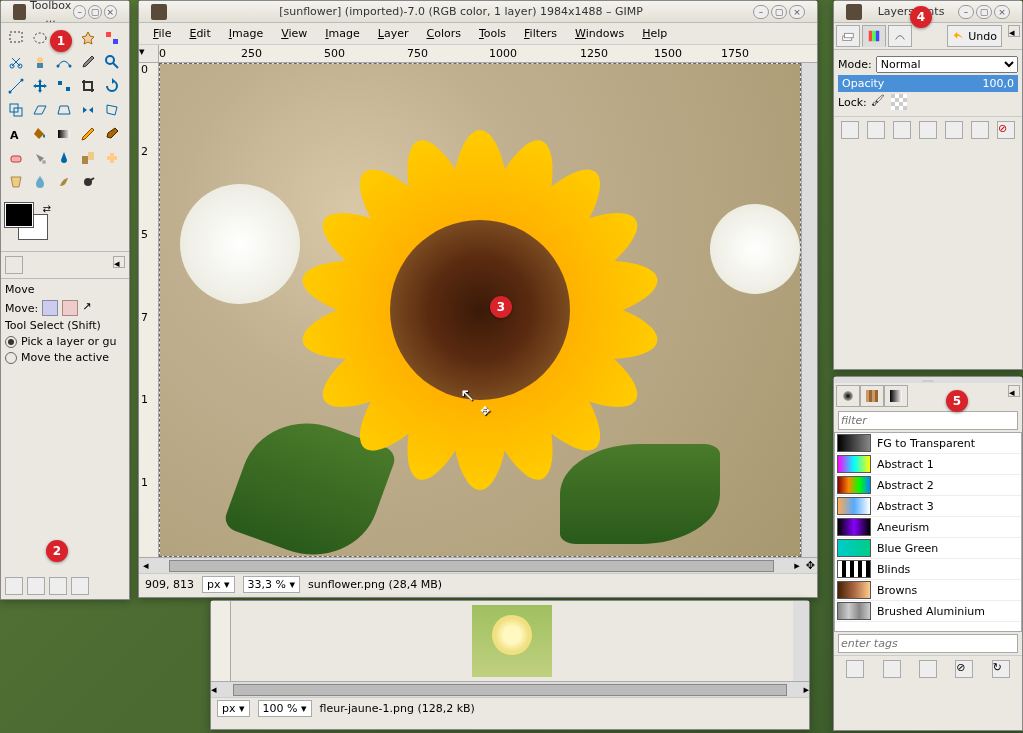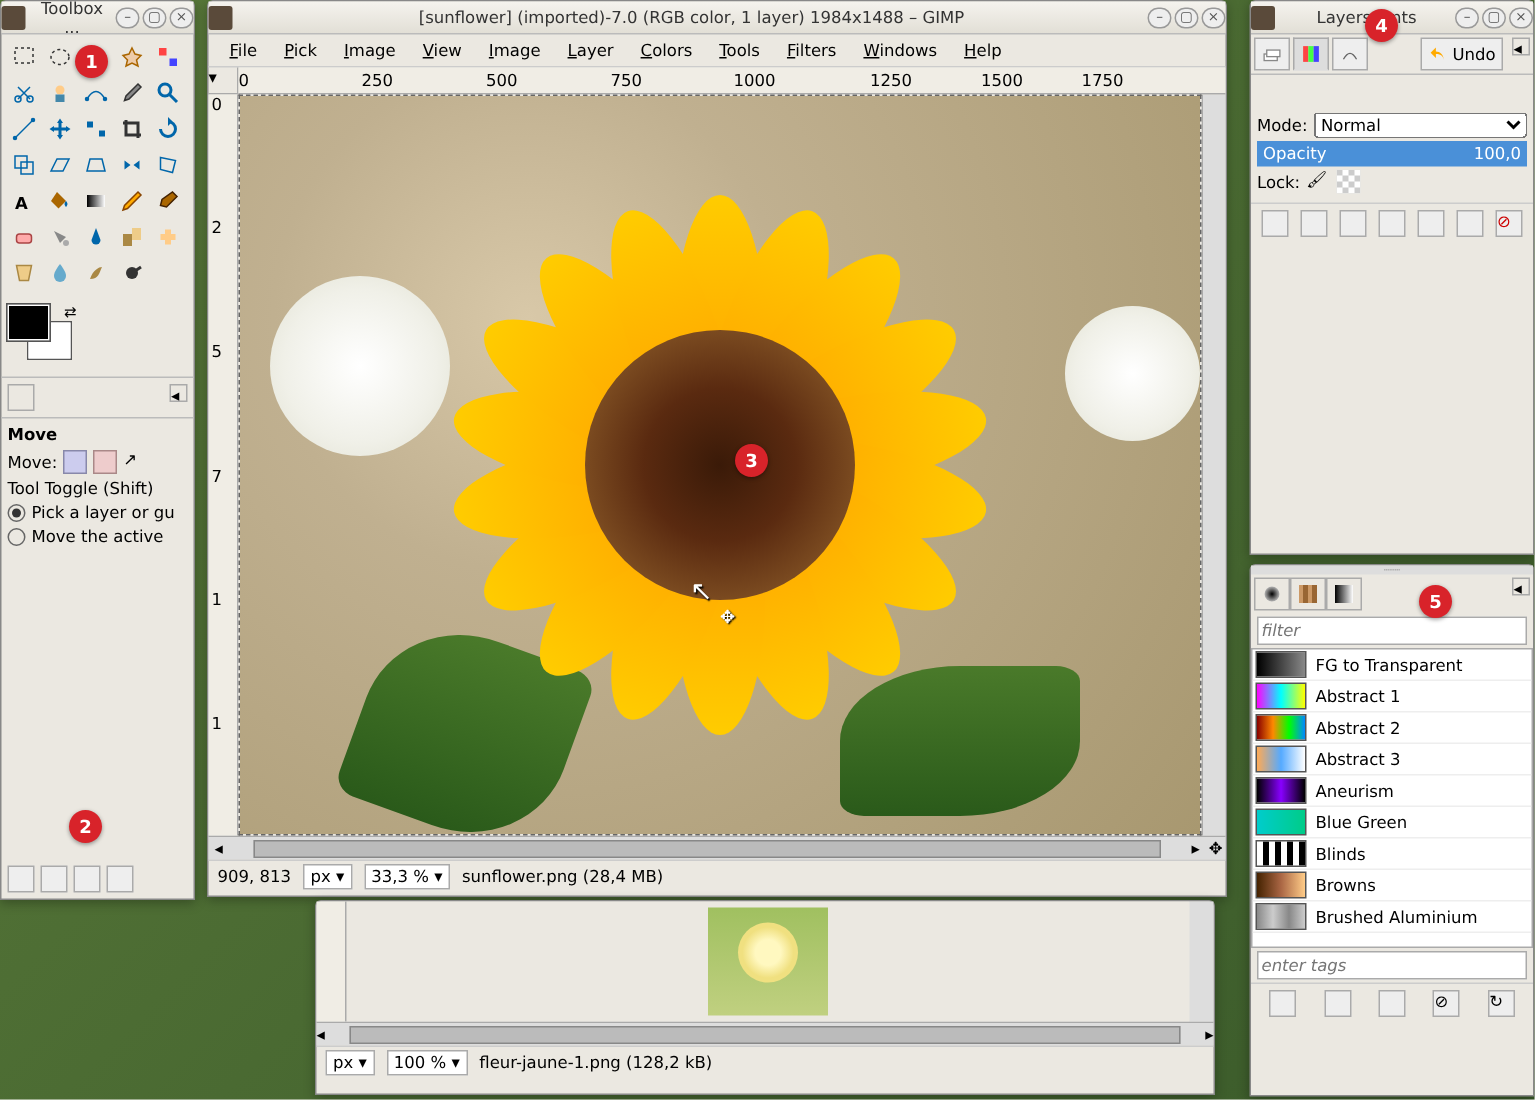--- a/index.html
+++ b/index.html
@@ -1,35 +1,35 @@
 <!DOCTYPE html>
 <html><head>
 <meta charset="utf-8">
 <style>
 * { box-sizing: border-box; margin: 0; padding: 0; font-family: "DejaVu Sans", Arial, sans-serif; font-size: 11px; }
 body { width: 1023px; height: 733px; background: linear-gradient(135deg, #5a7a3a, #3a5a2a); position: relative; overflow: hidden; }
 
 .window { position: absolute; background: #ebe8e1; border: 1px solid #888; border-radius: 4px 4px 0 0; box-shadow: 0 2px 8px rgba(0,0,0,0.3); }
-.titlebar { height: 22px; background: linear-gradient(#f5f3ee,#e2dfd6); display: flex; align-items: center; padding: 0 0; border-bottom: 1px solid #bbb; }
+.titlebar { height: 22px; background: linear-gradient(#f5f3ee,#e2dfd6); display: flex; align-items: center; padding: 0 12px; border-bottom: 1px solid #bbb; }
 .titlebar .app-icon { width: 16px; height: 16px; margin-right: 4px; background: #5a4a3a; border-radius: 2px; }
 .titlebar .title { flex: 1; text-align: center; color: #333; font-size: 11px; }
 .titlebar .wbtn { width: 16px; height: 14px; margin-left: 2px; border: 1px solid #999; border-radius: 7px; background: #eee; display: flex; align-items: center; justify-content: center; font-size: 9px; color: #555; cursor: pointer; }
 
 
 #toolbox { left: 0; top: 0; width: 130px; height: 600px; }
 .tool-grid { display: grid; grid-template-columns: repeat(5, 22px); gap: 2px; padding: 4px; }
 .tool { width: 22px; height: 22px; border: 1px solid transparent; display: flex; align-items: center; justify-content: center; cursor: pointer; background: #ebe8e1; }
 .tool svg { width: 16px; height: 16px; }
 .color-swatches { position: relative; width: 50px; height: 42px; margin: 6px 4px; }
 .swatch-fg { position: absolute; left: 0; top: 0; width: 28px; height: 24px; background: #000; border: 1px solid #fff; box-shadow: 0 0 0 1px #555; }
 .swatch-bg { position: absolute; left: 14px; top: 12px; width: 28px; height: 24px; background: #fff; border: 1px solid #fff; box-shadow: 0 0 0 1px #555; }
 .swap-icon { position: absolute; right: 4px; top: 0; font-size: 10px; }
 
 .tool-options { border-top: 1px solid #bbb; padding: 4px; }
-.tool-options h4 { font-weight: bold; font-size: 11px; margin-bottom: 4px; }
+.tool-options h4 { font-weight: normal; font-size: 11px; margin-bottom: 4px; }
 .opt-row { display: flex; align-items: center; gap: 4px; margin: 3px 0; font-size: 10px; }
 .radio { width: 12px; height: 12px; border: 1px solid #666; border-radius: 50%; display: inline-flex; align-items: center; justify-content: center; }
 .radio.on::after { content: ""; width: 6px; height: 6px; background: #333; border-radius: 50%; }
 
 .bottom-btns { position: absolute; bottom: 4px; left: 4px; right: 4px; display: flex; gap: 4px; }
 .bottom-btns .btn { width: 18px; height: 18px; border: 1px solid #aaa; background: #eee; }
 
 
 #main { left: 138px; top: 0; width: 680px; height: 598px; }
 .menubar { display: flex; gap: 2px; padding: 2px 6px; border-bottom: 1px solid #ccc; }
@@ -60,21 +60,21 @@
 #second .thumb-img { width: 80px; height: 72px; background: linear-gradient(#a0c060,#c0d080); margin: 4px auto; position: relative; }
 #second .thumb-img::after { content:""; position:absolute; left:20px; top:10px; width:40px; height:40px; background: radial-gradient(circle,#fff8c0 30%,#f0e080 60%); border-radius:50%; }
 
 
 #layers { right: 0; top: 0; width: 190px; height: 370px; }
 .dock-tabs { display: flex; gap: 2px; padding: 2px; border-bottom: 1px solid #bbb; }
 .dock-tab { width: 24px; height: 22px; border: 1px solid #aaa; background: #eee; display: flex; align-items: center; justify-content: center; cursor: pointer; }
 .dock-tab.active { background: #ddd; border-bottom-color: #ddd; }
 .undo-btn { margin-left: auto; display: flex; align-items: center; gap: 2px; padding: 0 4px; border: 1px solid #aaa; cursor: pointer; background: #eee; }
 .undo-btn svg { width:14px; height:14px; }
-.layer-opts { padding: 4px; margin-top: 19px; }
+.layer-opts { padding: 4px; }
 .layer-row { display: flex; align-items: center; gap: 4px; margin: 2px 0; }
 .opacity-bar { background: #4a90d8; color: #fff; padding: 2px 4px; display: flex; justify-content: space-between; }
 .layer-list { background: #fff; border: 1px solid #aaa; height: 180px; overflow: auto; }
 .layer-item { display: flex; align-items: center; gap: 6px; padding: 2px 4px; }
 .layer-item.sel { background: #4a90d8; color: #fff; }
 .layer-thumb { width: 34px; height: 26px; background: linear-gradient(#f0c030,#d08020); border: 1px solid #333; }
 .eye { width: 14px; height: 14px; }
 .layer-btns { display: flex; gap: 2px; padding: 4px; justify-content: space-around; border-top: 1px solid #ccc; }
 .layer-btns div { width: 18px; height: 18px; border: 1px solid #aaa; background: #eee; }
 
@@ -309,21 +309,21 @@
   </div>
   <div class="tool-options">
     <h4>Move</h4>
     <div class="opt-row">
       <span>Move:</span>
       <div style="width:16px;height:16px;background:#cce;border:1px solid #88a;"></div>
       <div style="width:16px;height:16px;background:#ecc;border:1px solid #a88;"></div>
       <div style="width:16px;height:16px;">↗</div>
     </div>
     <div class="opt-row">
-        <span>Tool Toggle  (Shift)</span>
+        <span>Tool Select  (Shift)</span>
       </div>
     <div class="opt-row">
       <span class="radio on"></span>
       <span>Pick a layer or gu</span>
     </div>
     <div class="opt-row">
       <span class="radio"></span>
       <span>Move the active</span>
     </div>
   </div>
@@ -338,21 +338,21 @@
 <div id="main" class="window">
   <div class="titlebar">
     <div class="app-icon"></div>
     <div class="title">[sunflower] (imported)-7.0 (RGB color, 1 layer) 1984x1488 – GIMP</div>
     <div class="wbtn">–</div>
     <div class="wbtn">▢</div>
     <div class="wbtn">×</div>
   </div>
   <div class="menubar">
     <span>File</span>
-    <span>Pick</span>
+    <span>Edit</span>
     <span>Image</span>
     <span>View</span>
     <span>Image</span>
     <span>Layer</span>
     <span>Colors</span>
     <span>Tools</span>
     <span>Filters</span>
     <span>Windows</span>
     <span>Help</span>
   </div>

